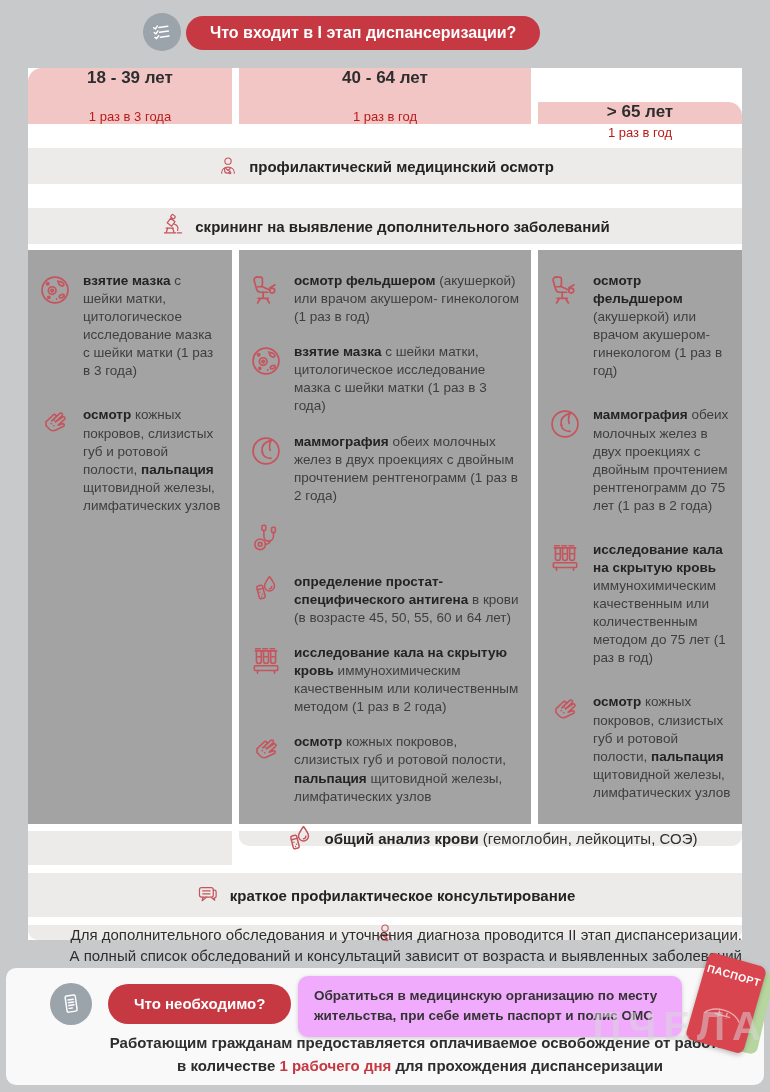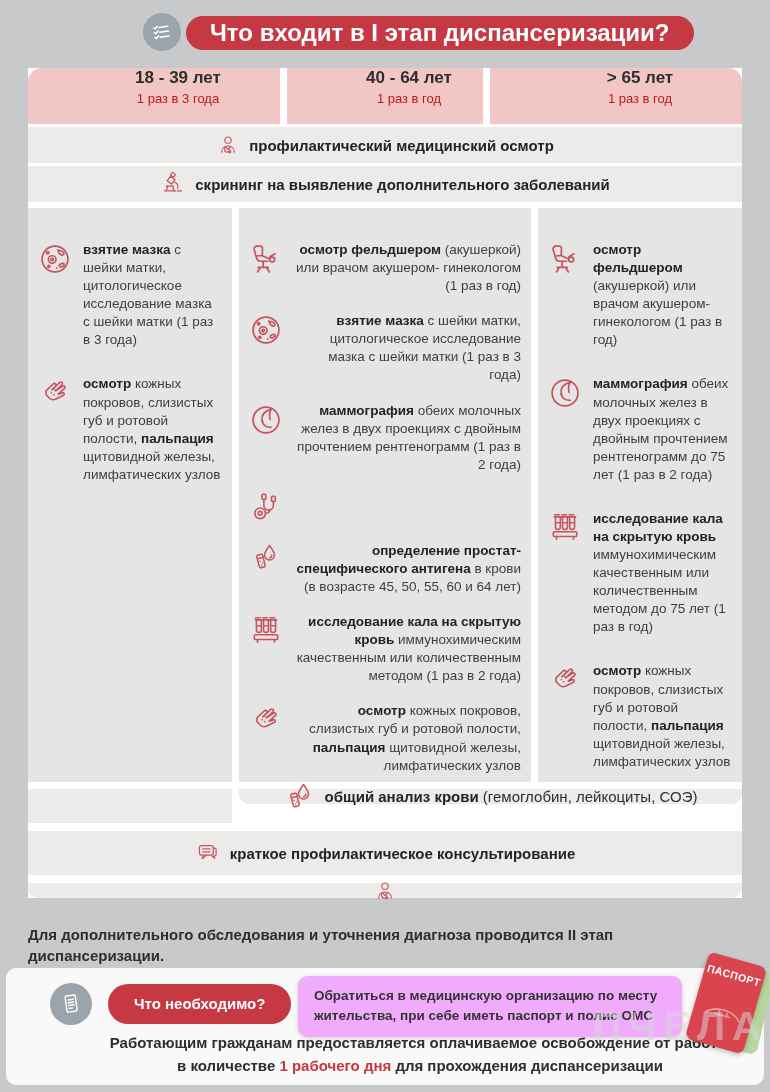--- a/index.html
+++ b/index.html
@@ -3,54 +3,54 @@
 <meta charset="utf-8">
 <style>
   html,body{margin:0;padding:0;background:#b4b5b7;}
   .page{position:relative;width:770px;height:1092px;background:#c8c9cb;
         font-family:"Liberation Sans",sans-serif;overflow:hidden;}
 
   
   .title-circle{position:absolute;left:143px;top:13px;width:38px;height:38px;border-radius:50%;
                 background:#9ba3ab;display:flex;align-items:center;justify-content:center;z-index:2;}
   .title-pill{position:absolute;left:186px;top:16px;height:34px;line-height:34px;
-              background:var(--accent,#c63842);color:#fff;font-weight:bold;font-size:24px;
+              background:var(--accent,#c63842);color:#fff;font-weight:bold;font-size:16px;
               padding:0 24px;border-radius:18px;white-space:nowrap;z-index:2;}
 
   
   .content{position:absolute;left:28px;top:68px;width:714px;background:#fff;}
   .age-row{display:flex;gap:7px;height:56px;}
   .age-cell{background:var(--pink,#f2c6c4);flex:1;display:flex;flex-direction:column;
-            align-items:center;justify-content:flex-start;padding-left:48px;}
+            align-items:center;justify-content:space-between;}
   .age-cell.side{flex:0 0 204px;}
   .age-cell:first-child{border-top-left-radius:14px;}
-  .age-cell:last-child{border-top-right-radius:14px;}
+  .age-cell:last-child{border-top-right-radius:14px;margin-top:34px;}
   .age-range{font-size:17px;font-weight:bold;color:#2e2e2e;}
   .age-freq{font-size:13px;color:#b91c1c;margin-top:3px;}
 
-  .wide-row{background:#ecebe9;height:36px;margin-top:3px;display:flex;align-items:center;
+  .wide-row{background:#ecebe9;height:36px;margin-top:24px;display:flex;align-items:center;
             justify-content:center;gap:9px;font-size:15px;color:#2e2e2e;}
   .wide-row b{color:#242424;}
   .bottom-rows .wide-row{height:44px;margin-top:8px;}
   .bottom-rows .wide-row:last-child{border-radius:0 0 10px 10px;height:15px;}
   .split-row{display:flex;gap:7px;margin-top:7px;height:34px;}
   .split-row .spacer{flex:0 0 204px;background:#ecebe9;}
   .split-row .wide-row{flex:1;margin-top:0;height:34px;}
 
   .cols{display:flex;gap:7px;margin-top:6px;height:574px;}
-  .col{background:#e5e5e5;padding-top:33px;box-sizing:border-box;}
+  .col{background:#a3a3a3;padding-top:22px;box-sizing:border-box;}
   .col.side{flex:0 0 204px;}
-  .col.mid{flex:1;text-align:right;}
+  .col.mid{flex:1;}
   .item{display:flex;gap:9px;padding:0 10px 0 8px;margin-bottom:26px;}
   .col.mid .item{margin-bottom:17px;}
   .item .ico{flex:0 0 38px;display:flex;justify-content:center;align-items:flex-start;}
   .item .tx{font-size:13.5px;line-height:1.34;color:#3e3e3e;}
   .item .tx b{color:#232323;}
 
-  .note{margin-top:9px;text-align:left;font-weight:bold;font-size:15px;color:#2e2e2e;line-height:1.42;
+  .note{margin-top:9px;text-align:right;font-weight:normal;font-size:15px;color:#2e2e2e;line-height:1.42;
         position:absolute;left:28px;top:915px;width:714px;}
 
   
   .panel{position:absolute;left:6px;top:968px;width:758px;height:117px;background:#f9f9f9;border-radius:10px;}
   .doc-circle{position:absolute;left:44px;top:15px;width:42px;height:42px;border-radius:50%;
               background:#9ba3ab;display:flex;align-items:center;justify-content:center;}
   .req-pill{position:absolute;left:102px;top:16px;height:40px;line-height:40px;
             background:var(--accent,#c63842);color:#ffffff;font-weight:bold;font-size:15px;
             padding:0 26px;border-radius:20px;white-space:nowrap;}
   .req-card{position:absolute;left:292px;top:8px;width:352px;background:#f0abfc;border-radius:10px;

